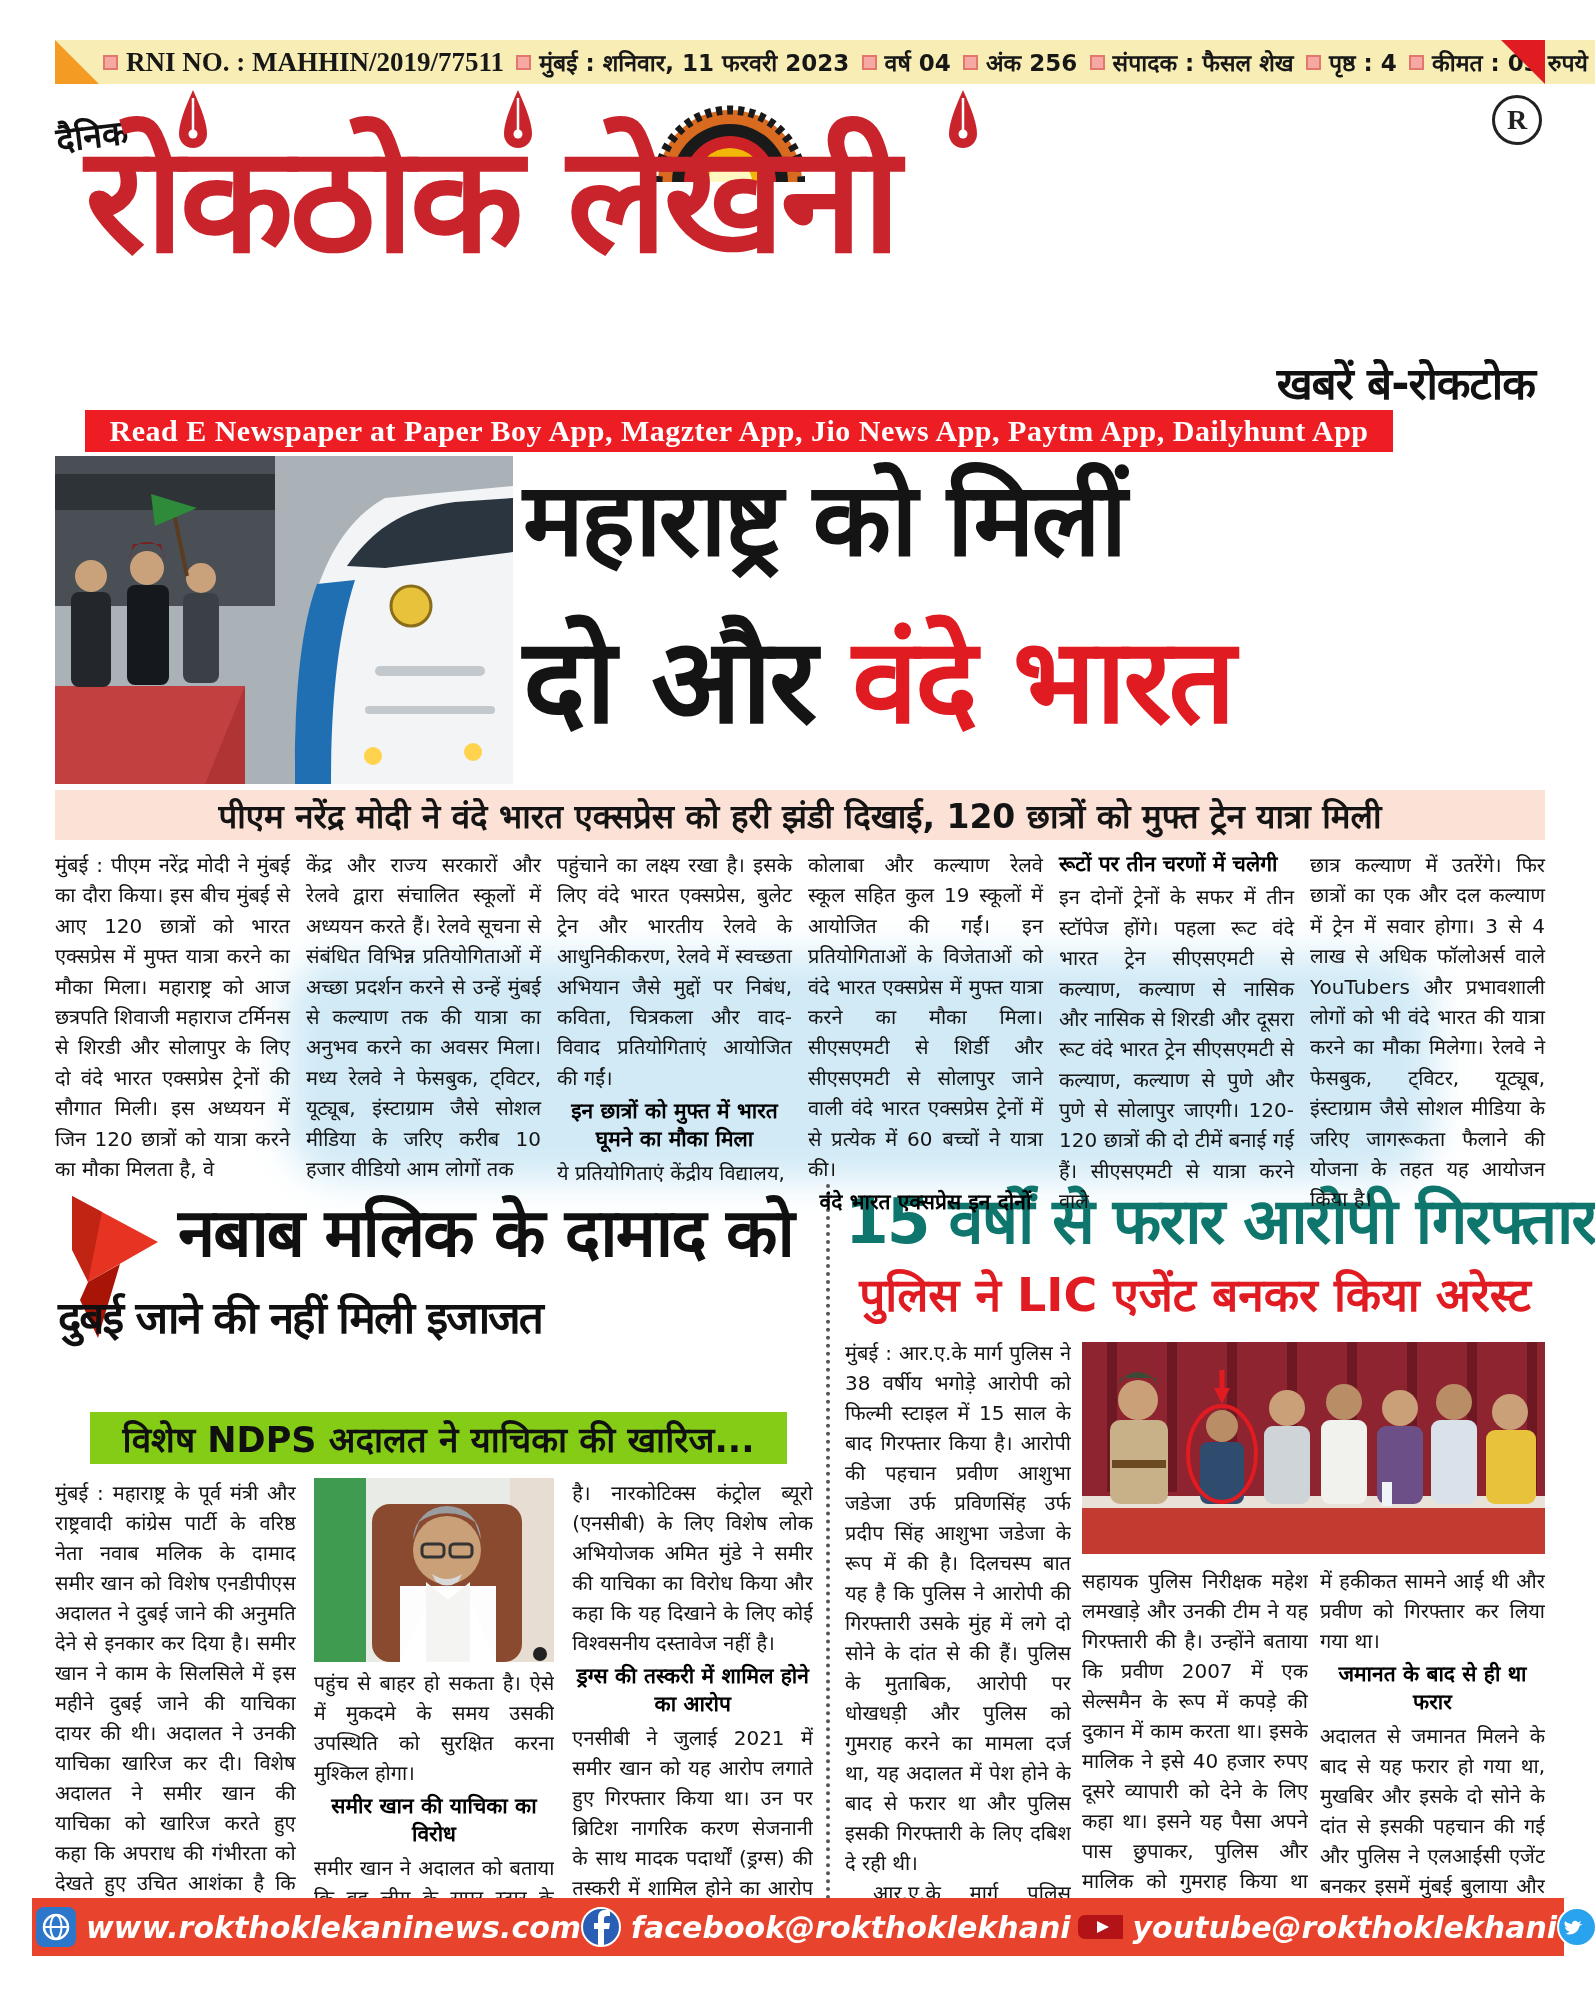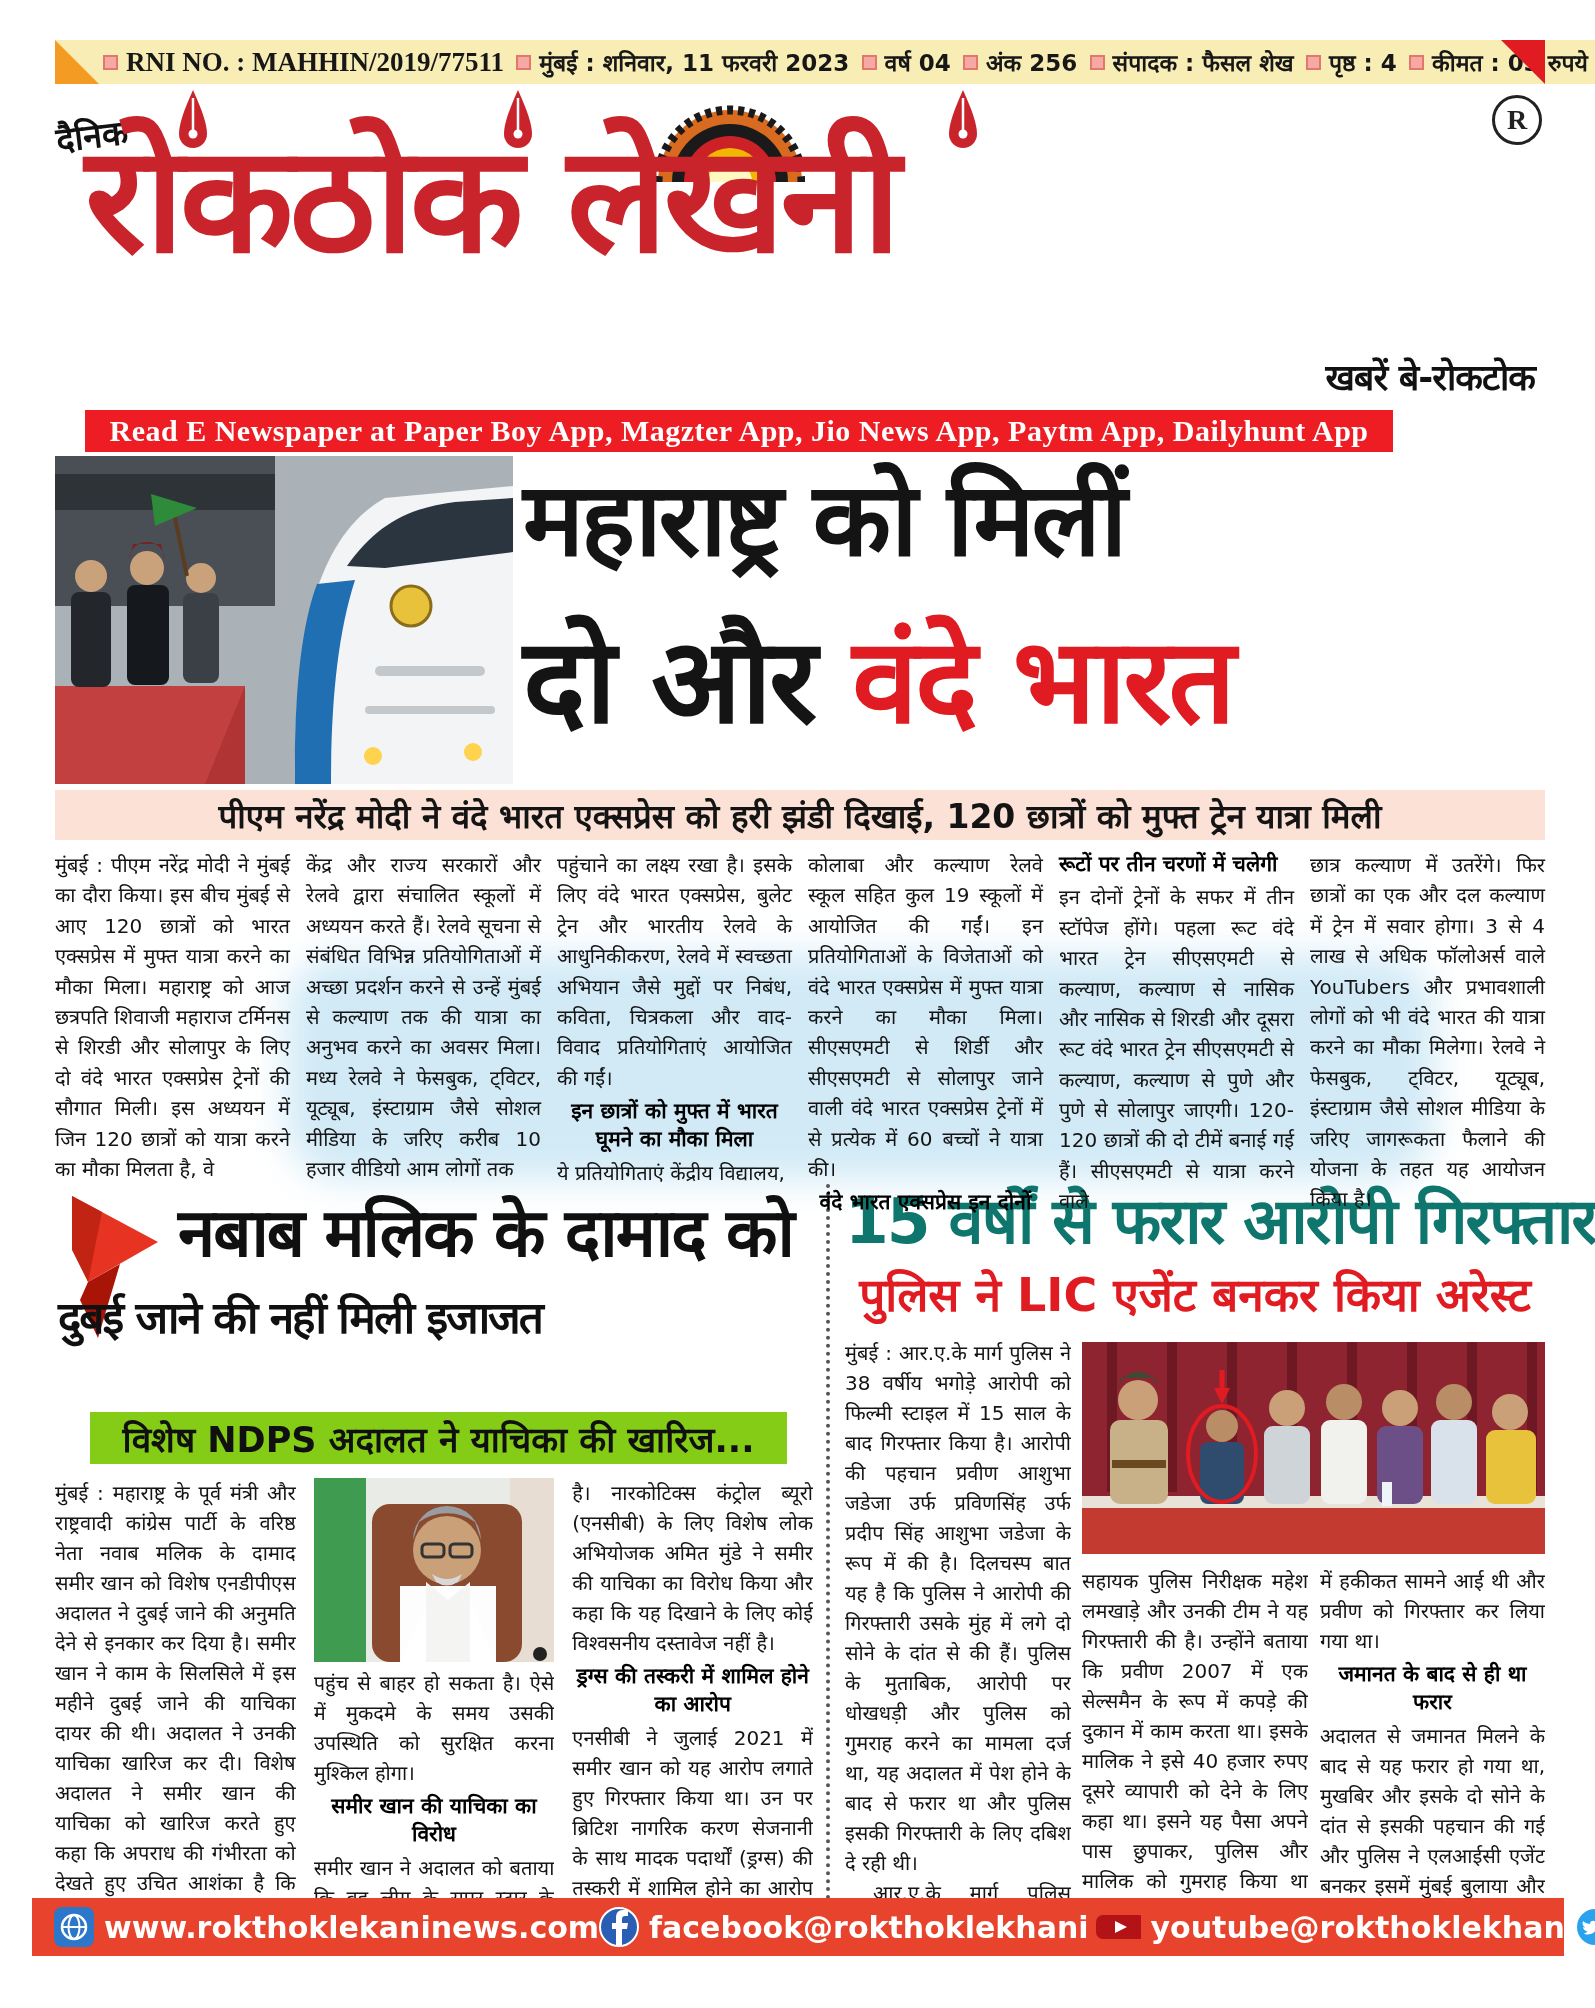--- a/index.html
+++ b/index.html
@@ -18,21 +18,21 @@
   
   .daily{position:absolute;left:56px;top:112px;font-size:34px;font-weight:900;transform:rotate(-7deg);color:#111;}
   .mast-title{position:absolute;left:85px;top:108px;width:1400px;font-size:148px;line-height:1.25;
               font-weight:900;color:#c9242b;letter-spacing:-4px;white-space:nowrap;z-index:1;}
   .sun{position:absolute;left:655px;top:86px;z-index:0;}
   .nib{position:absolute;top:90px;z-index:2;}
   .nib1{left:175px;} .nib2{left:500px;} .nib3{left:945px;}
   .rmark{position:absolute;left:1492px;top:95px;width:44px;height:44px;border:3px solid #222;border-radius:50%;
          display:flex;align-items:center;justify-content:center;font-family:"Liberation Serif",serif;
          font-weight:700;font-size:28px;color:#222;background:#fff;z-index:2;}
-  .tagline{position:absolute;right:60px;top:352px;font-size:36px;font-weight:900;color:#111;letter-spacing:-1px;margin-left:43px;}
+  .tagline{position:absolute;right:60px;top:352px;font-size:44px;font-weight:900;color:#111;letter-spacing:-1px;margin-left:43px;}
 
   
   .banner{position:absolute;left:44px;top:410px;width:1308px;height:42px;background:#ee1d24;
           display:flex;align-items:center;justify-content:center;margin-left:41px;}
   .banner span{color:#fff;font-family:"Liberation Serif",serif;font-weight:700;font-size:30px;letter-spacing:.5px;}
 
   
   .lead-photo{position:absolute;left:55px;top:456px;width:458px;height:328px;overflow:hidden;background:#9aa1a8;}
   .lead-h1{position:absolute;left:523px;top:446px;width:1025px;font-size:102px;font-weight:900;color:#141414;
            letter-spacing:-3px;white-space:nowrap;text-shadow:3px 3px 0 #fff,-3px -3px 0 #fff,3px -3px 0 #fff,-3px 3px 0 #fff;}
@@ -65,21 +65,21 @@
          letter-spacing:-2px;text-align:center;white-space:nowrap;}
   .rs-h2{position:absolute;left:845px;top:1262px;width:700px;font-size:46px;font-weight:800;color:#e01b22;text-align:center;}
   .rs-col1{position:absolute;left:845px;top:1338px;width:226px;height:596px;}
   .rs-photo{position:absolute;left:1082px;top:1342px;width:463px;height:212px;background:#8e2430;overflow:hidden;}
   .rs-col2{position:absolute;left:1082px;top:1566px;width:226px;height:368px;}
   .rs-col3{position:absolute;left:1320px;top:1566px;width:225px;height:368px;}
   .indent{text-indent:28px;}
 
   
   .footer{position:absolute;left:32px;top:1898px;width:1532px;height:58px;background:#e8432c;
-          display:flex;align-items:center;justify-content:space-around;padding:0 22px;box-sizing:border-box;}
+          display:flex;align-items:center;justify-content:space-around;padding:0 4px;box-sizing:border-box;font-style:italic;}
   .f-item{display:flex;align-items:center;gap:10px;color:#fff;font-weight:800;font-size:30px;white-space:nowrap;}
   .f-icon{width:40px;height:40px;flex:none;}
 </style>
 </head>
 <body>
 
 <div id="page">
 
   <div class="topbar">
     <div class="topbar-item rni">

